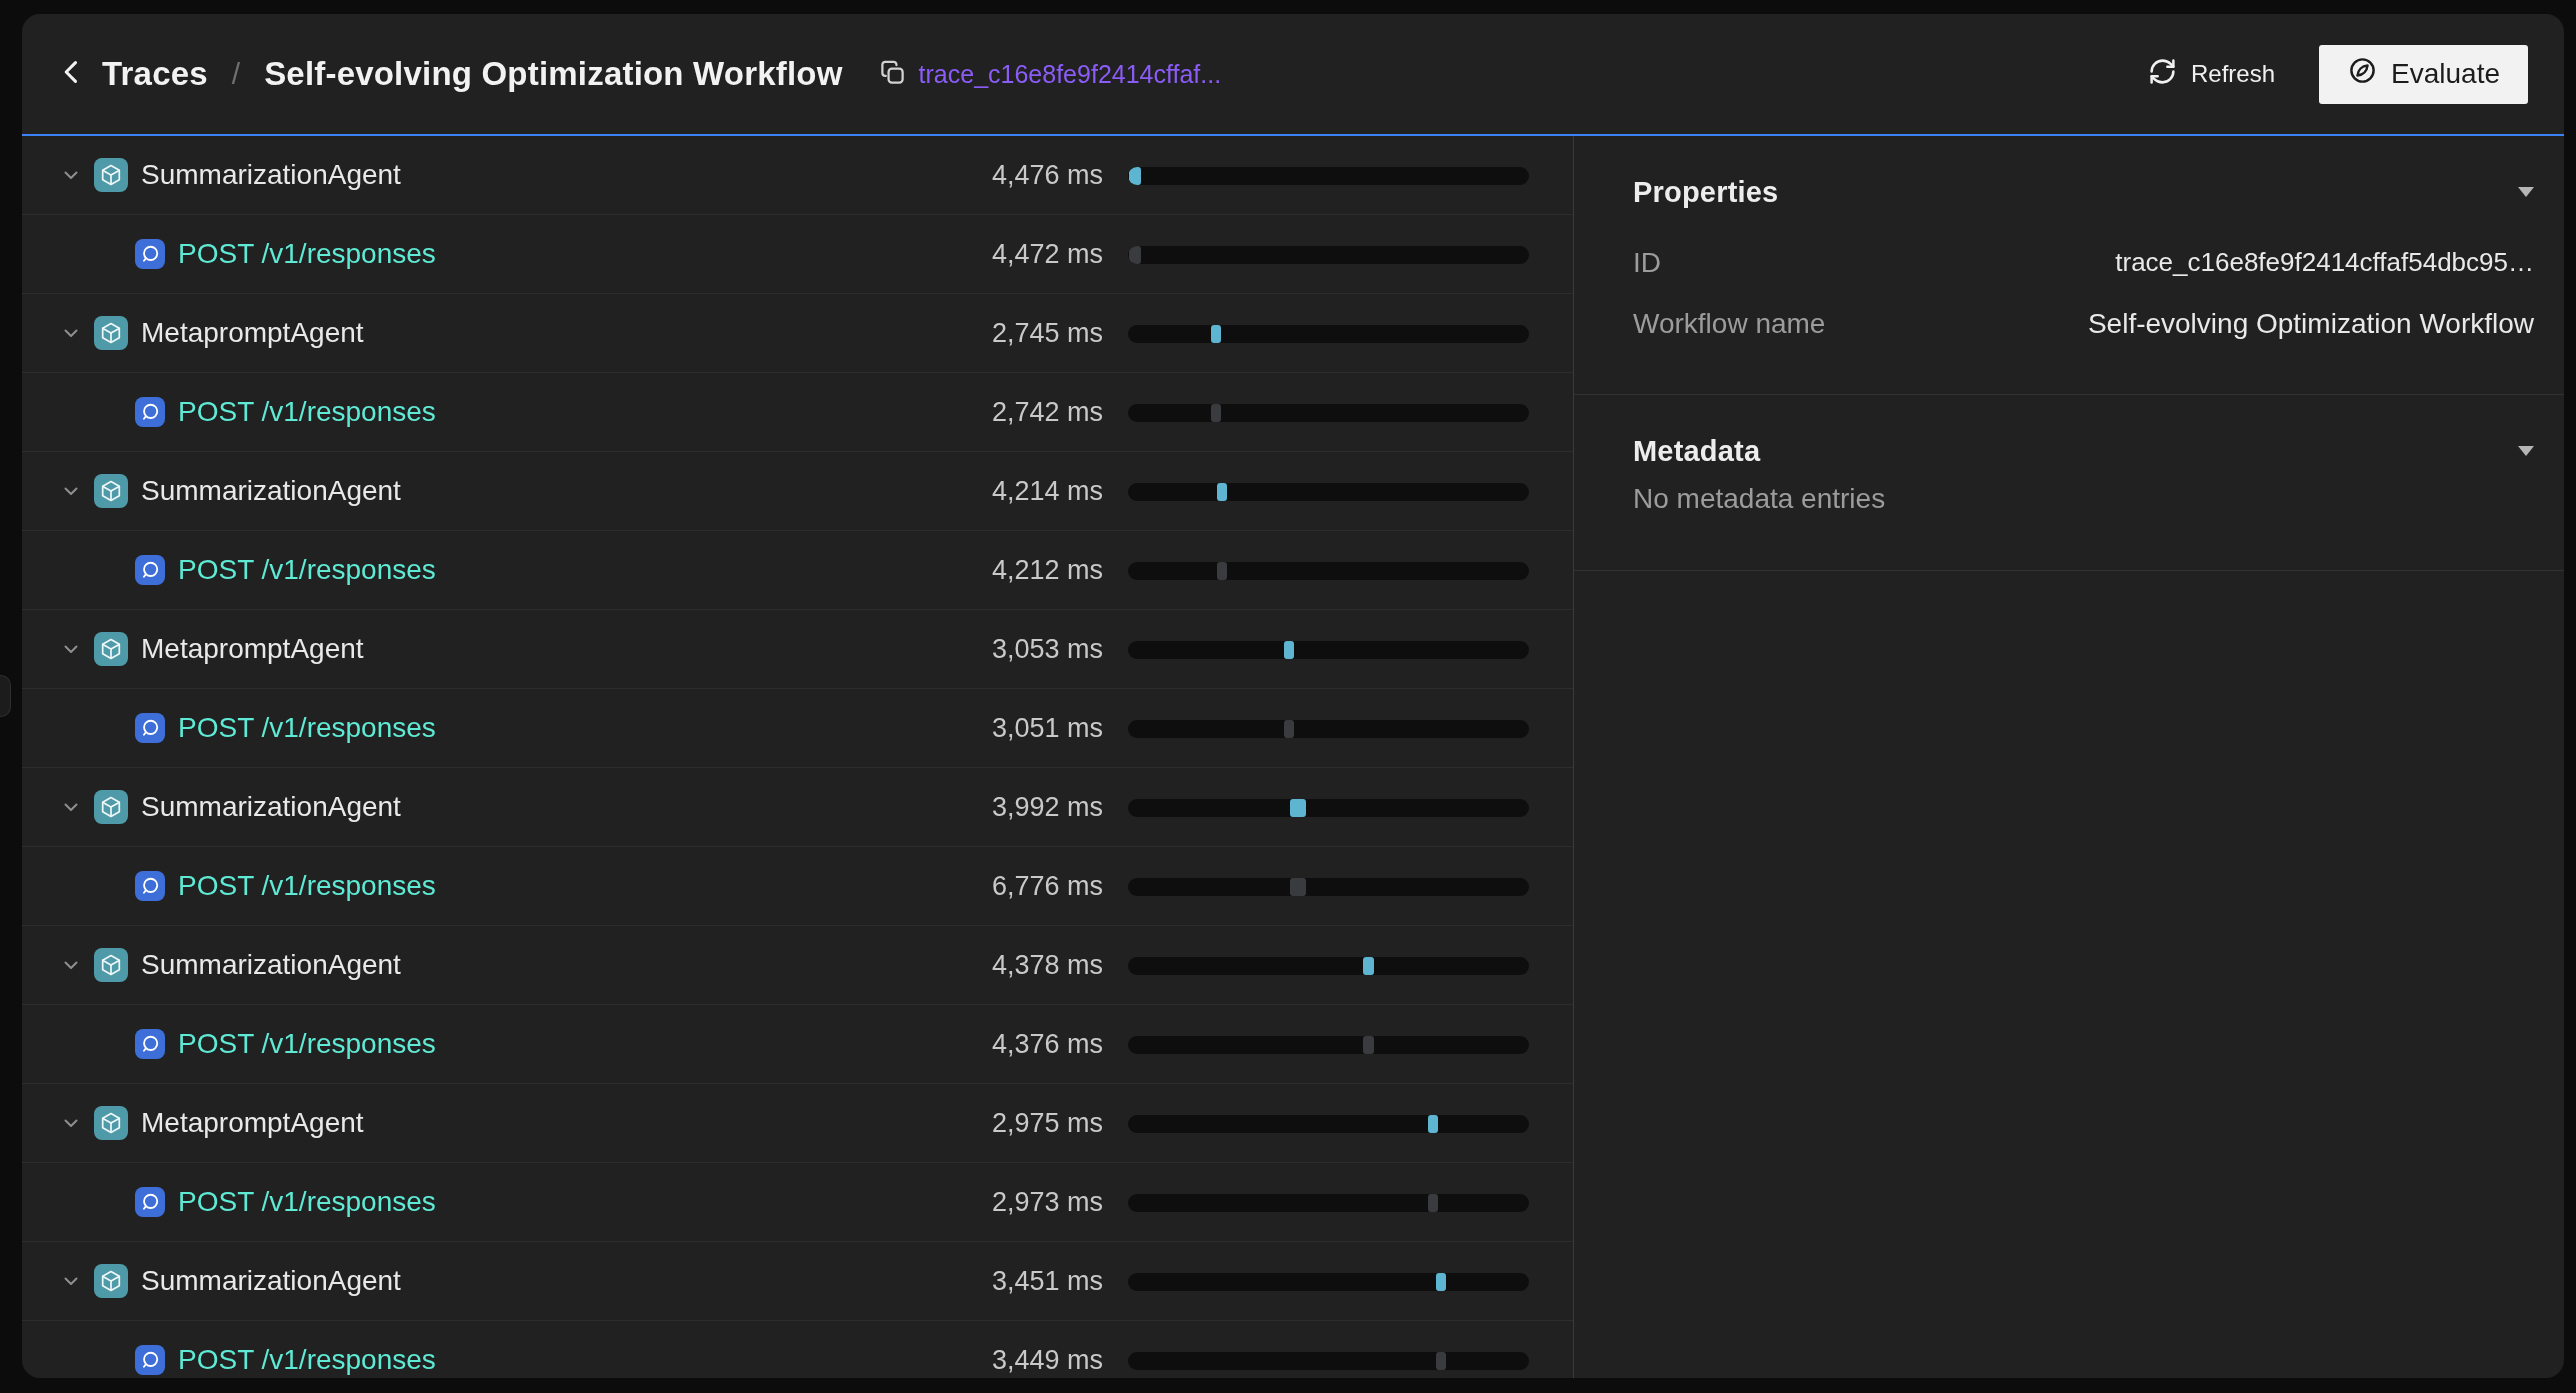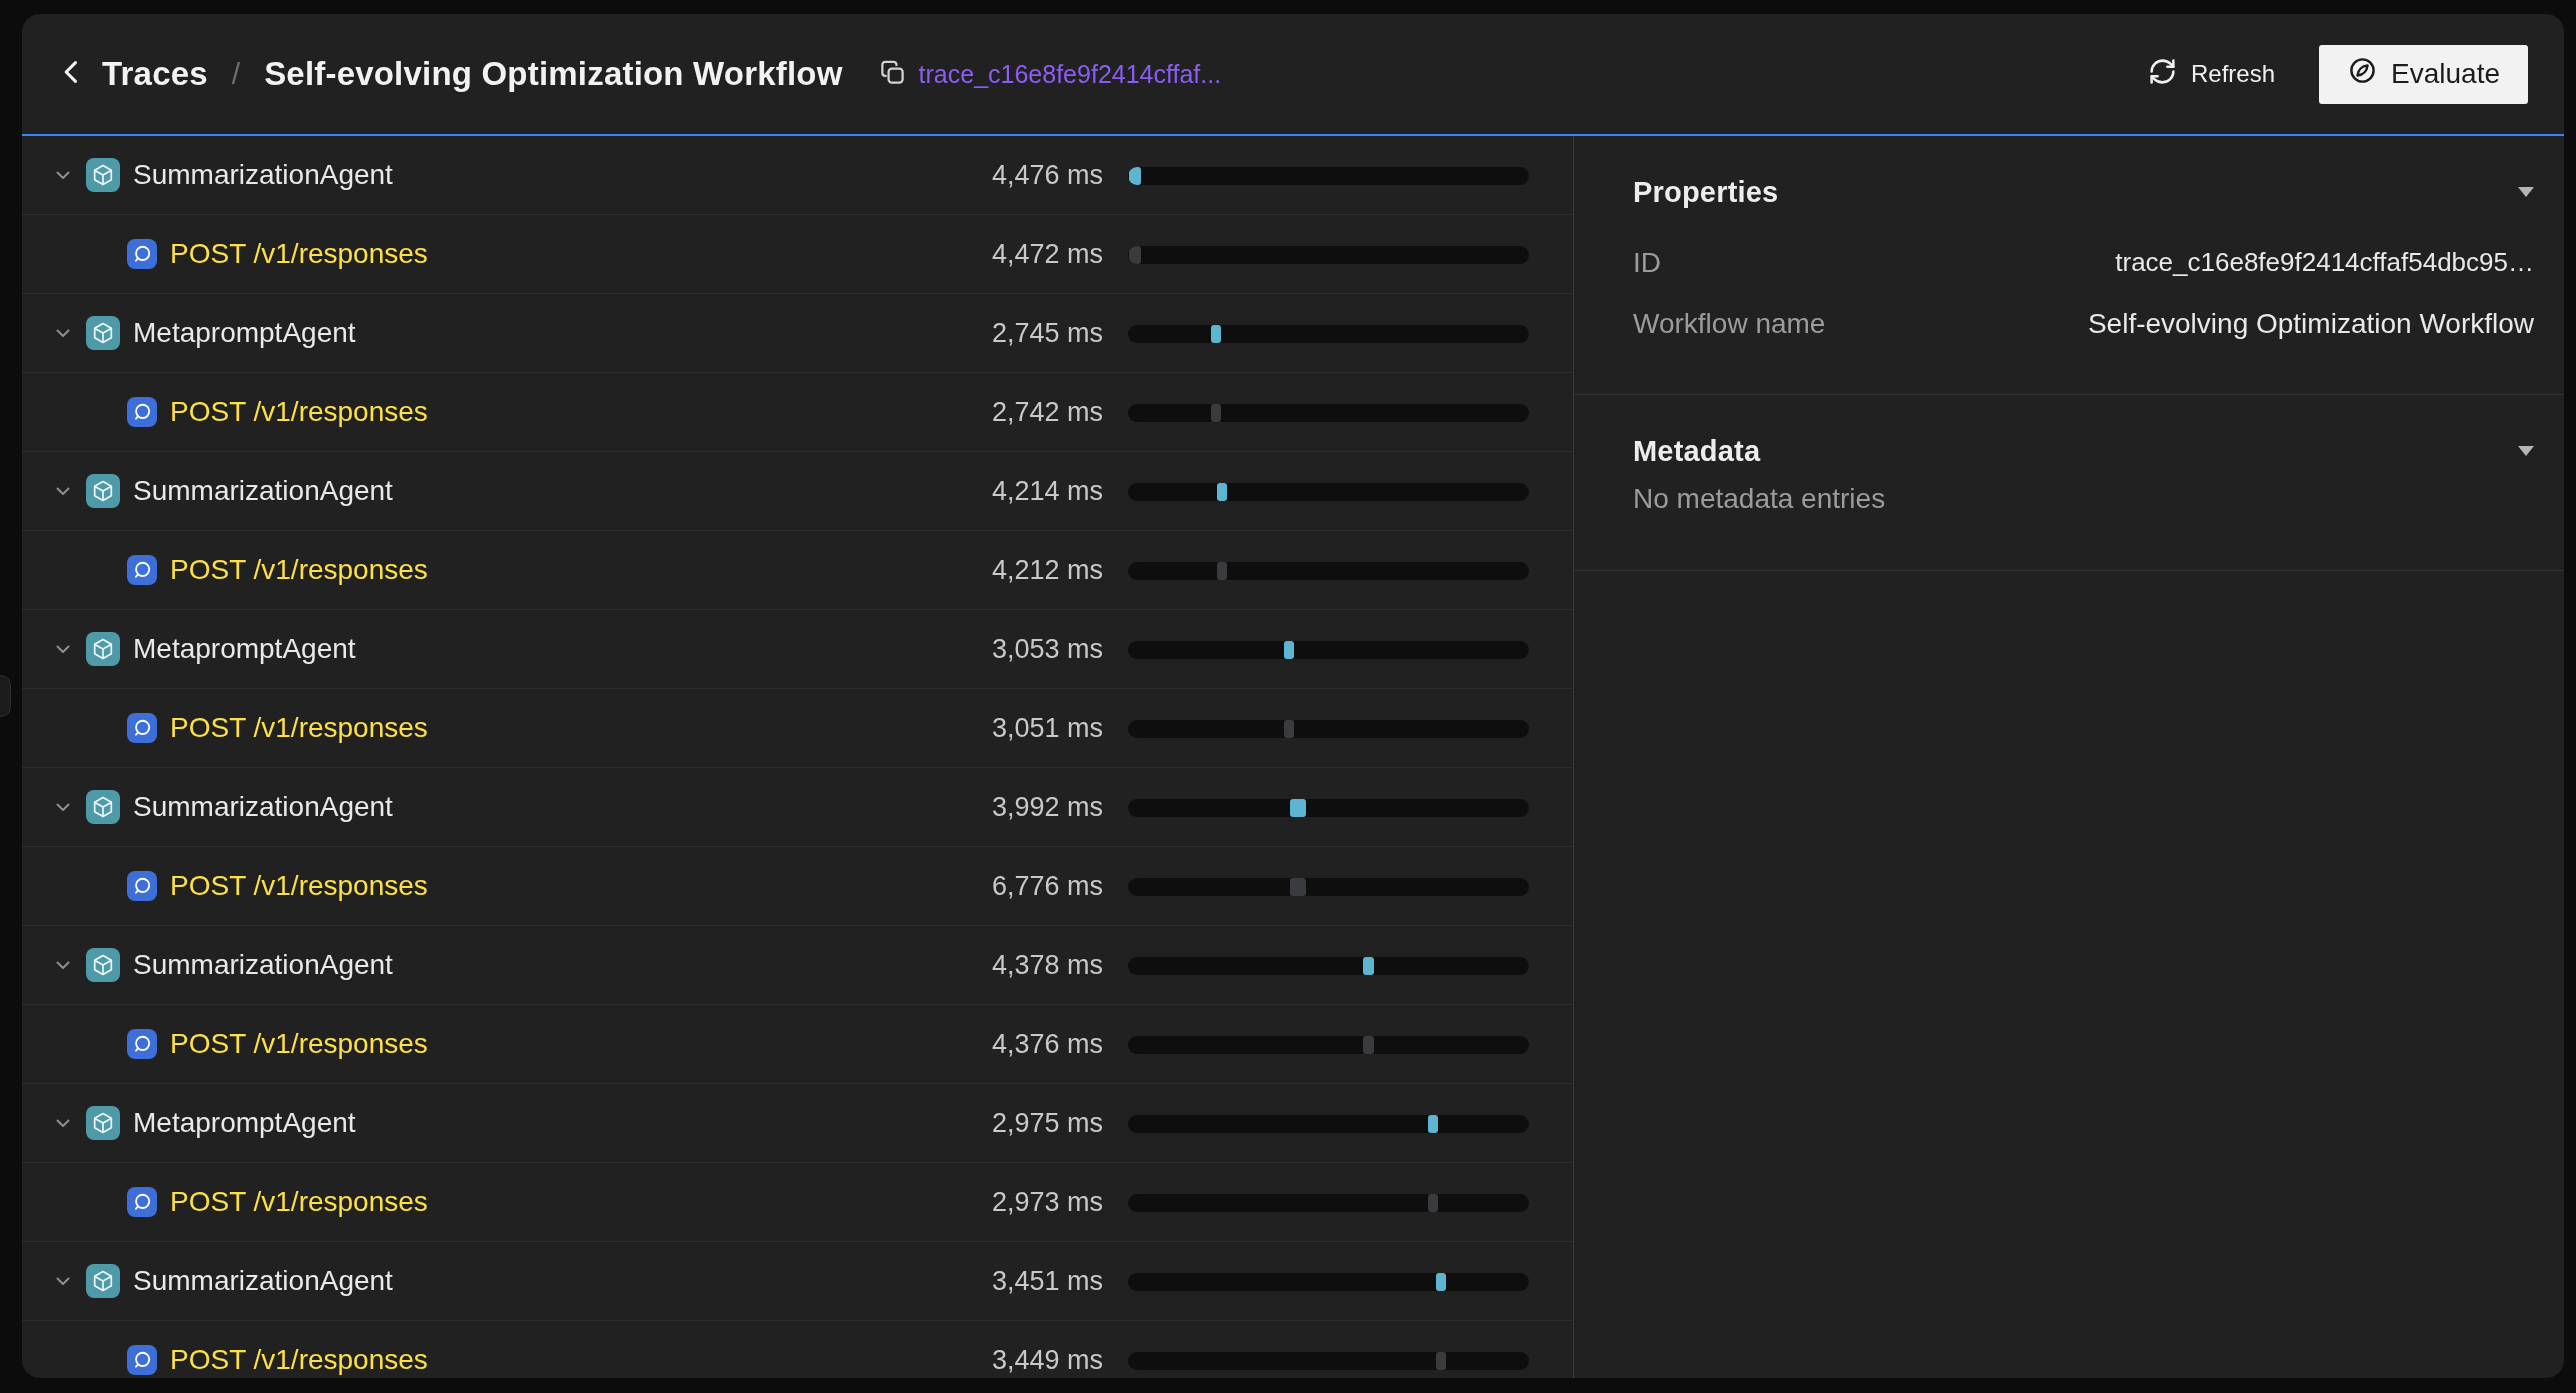--- a/index.html
+++ b/index.html
@@ -47,29 +47,29 @@
   }
   .evaluate-btn svg{ margin-right:13px; }
   .evaluate-btn span{ font-size:28px; font-weight:500; color:#1c1c1c; }
 
   
   .main{ flex:1; display:flex; min-height:0; }
   .span-list{ width:1552px; flex:0 0 1552px; border-right:1px solid #3a3a3a; overflow:hidden; }
 
   .row{
     position:relative; height:79px; display:flex; align-items:center;
-    padding-left:30px; border-bottom:1px solid #2d2d2d; cursor:pointer;
+    padding-left:38px; border-bottom:1px solid #2d2d2d; cursor:pointer;
   }
   .row-chevron{ width:22px; height:22px; margin-right:12px; flex:0 0 22px; }
   .row--http .row-chevron{ visibility:hidden; }
   .span-icon{ border-radius:8px; display:flex; align-items:center; justify-content:center; flex:0 0 auto; margin-right:13px; }
   .agent-icon{ width:34px; height:34px; background:#4f9aa8; }
   .http-icon{ width:30px; height:30px; background:#3e6fd9; margin-left:41px; }
   .row-label{ font-size:28px; color:#e9e9e9; }
-  .row--http .row-label{ color:#fde047; }
+  .row--http .row-label{ color:#5eead4; }
   .row-duration{
     position:absolute; right:470px; top:0; height:100%;
     display:flex; align-items:center; font-size:27px; color:#c9c9c9;
   }
   .track{
     position:absolute; left:1106px; top:31px; width:401px; height:18px;
     background:#0e0e0e; border-radius:9px; overflow:hidden;
   }
   .seg{ position:absolute; top:0; bottom:0; border-radius:3px; }
 

